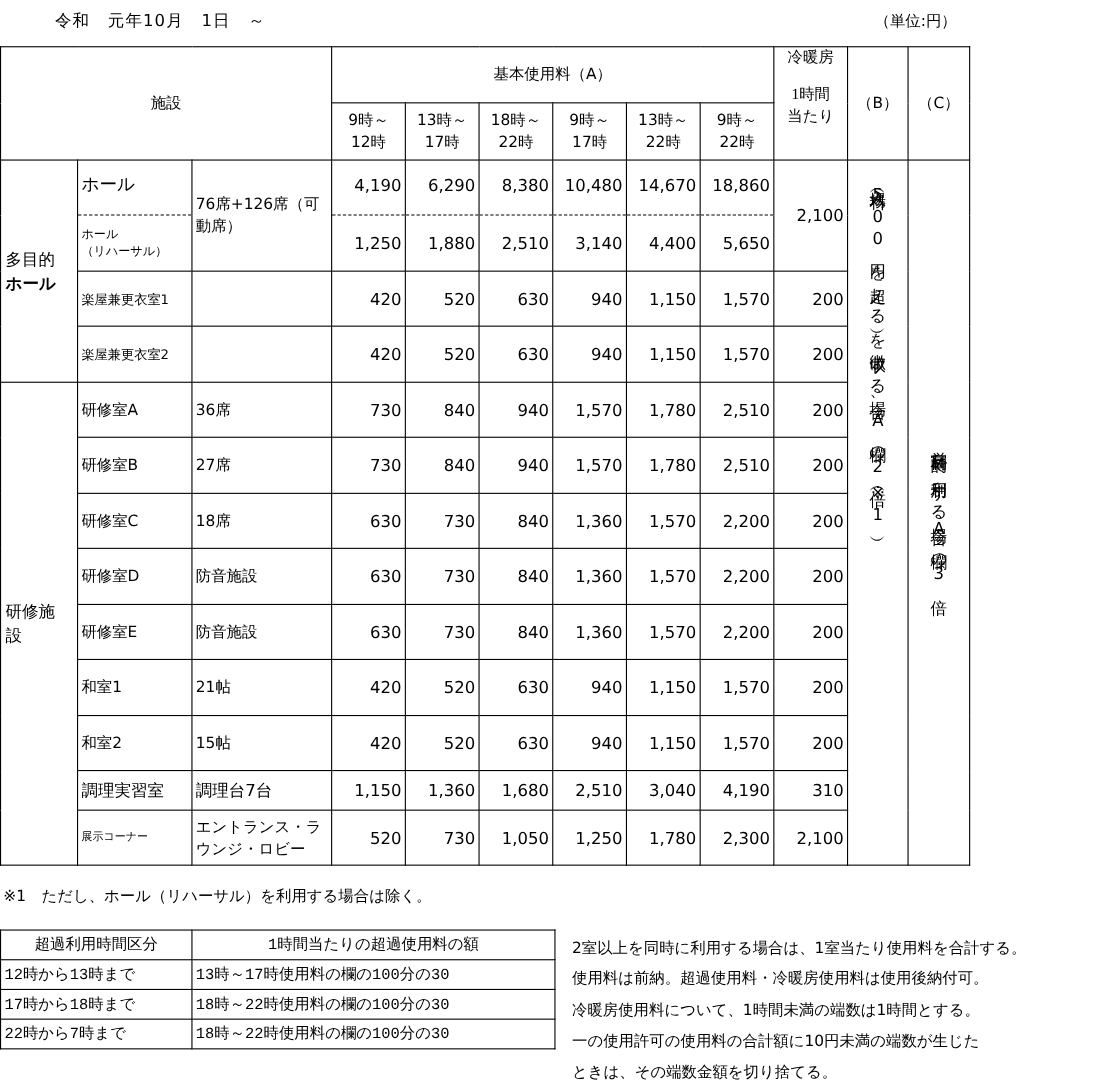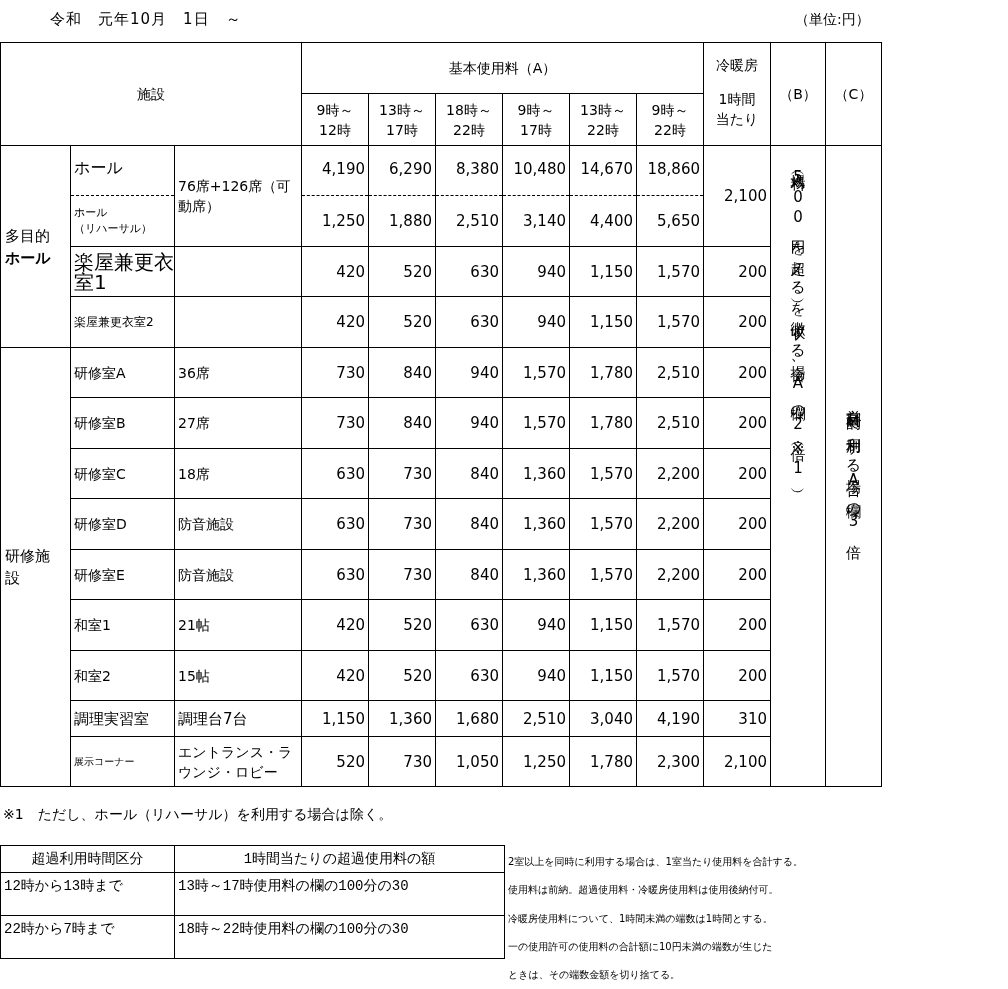--- a/index.html
+++ b/index.html
@@ -19,24 +19,24 @@
   .small { font-size: 11px; line-height: 16px; }
   .dash-bottom { border-bottom: 1.5px dashed #000 !important; }
   .dash-top { border-top: 1.5px dashed #000 !important; }
   .vert { writing-mode: vertical-rl; text-orientation: upright; font-size: 15px; letter-spacing: 2px; line-height: 20px; margin: 0 auto; }
   td.vcell { vertical-align: top; text-align: center; padding-top: 14px !important; }
   td.vcell-mid { vertical-align: middle; text-align: center; }
 
   .footnote { left: 3px; top: 806px; font-size: 14px; }
 
   table.over { position: absolute; left: 0; top: 845px; border-collapse: collapse; table-layout: fixed; font-size: 14px; font-family: Liberation Mono, monospace; }
-  table.over td { border: 1.5px solid #000; height: 26px; padding: 0 0 16px 3px; }
+  table.over td { border: 1.5px solid #000; height: 26px; padding: 0 0 0 3px; }
   table.over td.h { text-align: center; padding: 0; }
 
-  .notes { left: 508px; top: 848px; font-size: 10px; line-height: 28.3px; }
+  .notes { left: 520px; top: 848px; font-size: 14px; line-height: 28.3px; }
 </style>
 </head>
 <body>
 
 <div class="abs title">令和　元年10月　1日　～</div>
 <div class="abs unit">（単位:円）</div>
 
 <table class="fee">
   <colgroup>
     <col style="width:70px">
@@ -49,21 +49,21 @@
       <col style="width:67px">
       <col style="width:67px">
     <col style="width:67px">
       <col style="width:55px">
       <col style="width:56px">
   </colgroup>
   <tbody>
       <tr style="height:51px">
     <th colspan="3" rowspan="2">施設</th>
     <th colspan="6">基本使用料（A）</th>
-    <th rowspan="2" style="vertical-align:top; padding-top:12px;">
+    <th rowspan="2" style="vertical-align:top; padding-top:0;font-family:Liberation Serif, serif;">
       <div>冷暖房</div>
       <div style="height:14px"></div>
       <div>1時間</div>
       <div>当たり</div>
     </th>
     <th rowspan="2">（B）</th>
     <th rowspan="2">（C）</th>
   </tr>
   <tr style="height:52px">
     <th>
@@ -121,21 +121,21 @@
     </td>
     <td class="num dash-top">1,250</td>
     <td class="num dash-top">1,880</td>
     <td class="num dash-top">2,510</td>
     <td class="num dash-top">3,140</td>
     <td class="num dash-top">4,400</td>
     <td class="num dash-top">5,650</td>
   </tr>
 
   <tr style="height:50px">
-    <td class="txt" style="font-size:20px">楽屋兼更衣室1</td>
+    <td class="txt" style="font-size:12px">楽屋兼更衣室1</td>
     <td class="txt"></td>
     <td class="num">420</td>
     <td class="num">520</td>
     <td class="num">630</td>
     <td class="num">940</td>
     <td class="num">1,150</td>
     <td class="num">1,570</td>
     <td class="num">200</td>
   </tr>
 
@@ -275,20 +275,24 @@
   <tbody>
       <tr>
     <td class="h">超過利用時間区分</td>
     <td class="h">1時間当たりの超過使用料の額</td>
   </tr>
   <tr>
     <td>12時から13時まで</td>
     <td>13時～17時使用料の欄の100分の30</td>
   </tr>
   <tr>
+    <td>17時から18時まで</td>
+    <td>18時～22時使用料の欄の100分の30</td>
+  </tr>
+  <tr>
     <td>22時から7時まで</td>
     <td>18時～22時使用料の欄の100分の30</td>
   </tr>
 </tbody>
   </table>
 
 <div class="abs notes">
   <div>2室以上を同時に利用する場合は、1室当たり使用料を合計する。</div>
   <div>使用料は前納。超過使用料・冷暖房使用料は使用後納付可。</div>
   <div>冷暖房使用料について、1時間未満の端数は1時間とする。</div>

